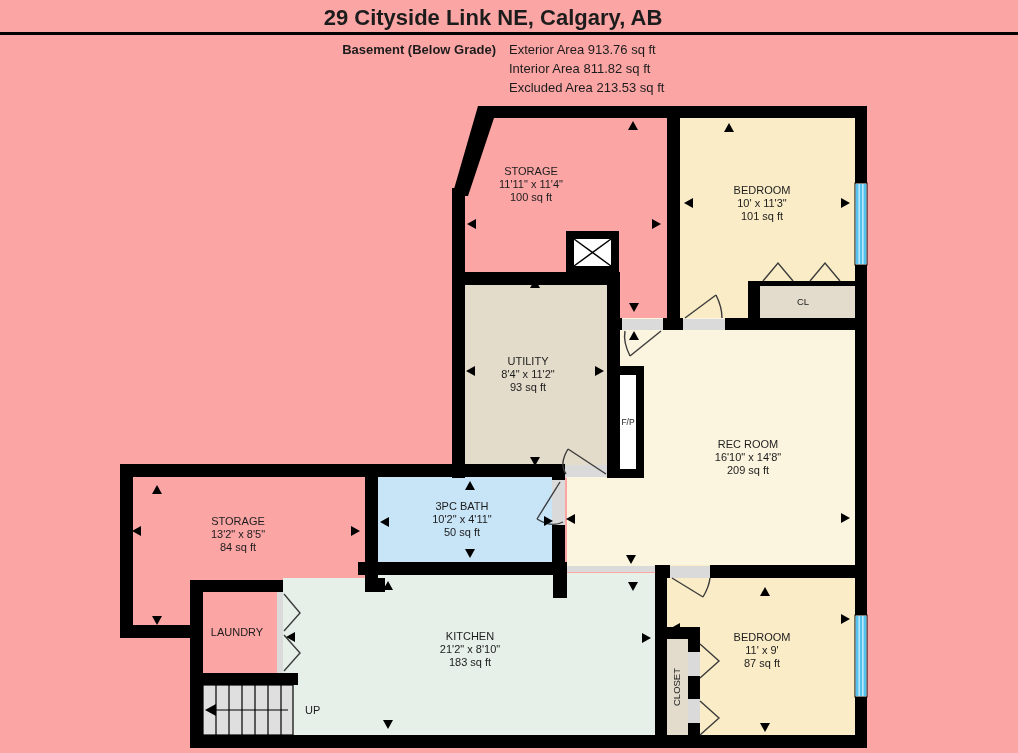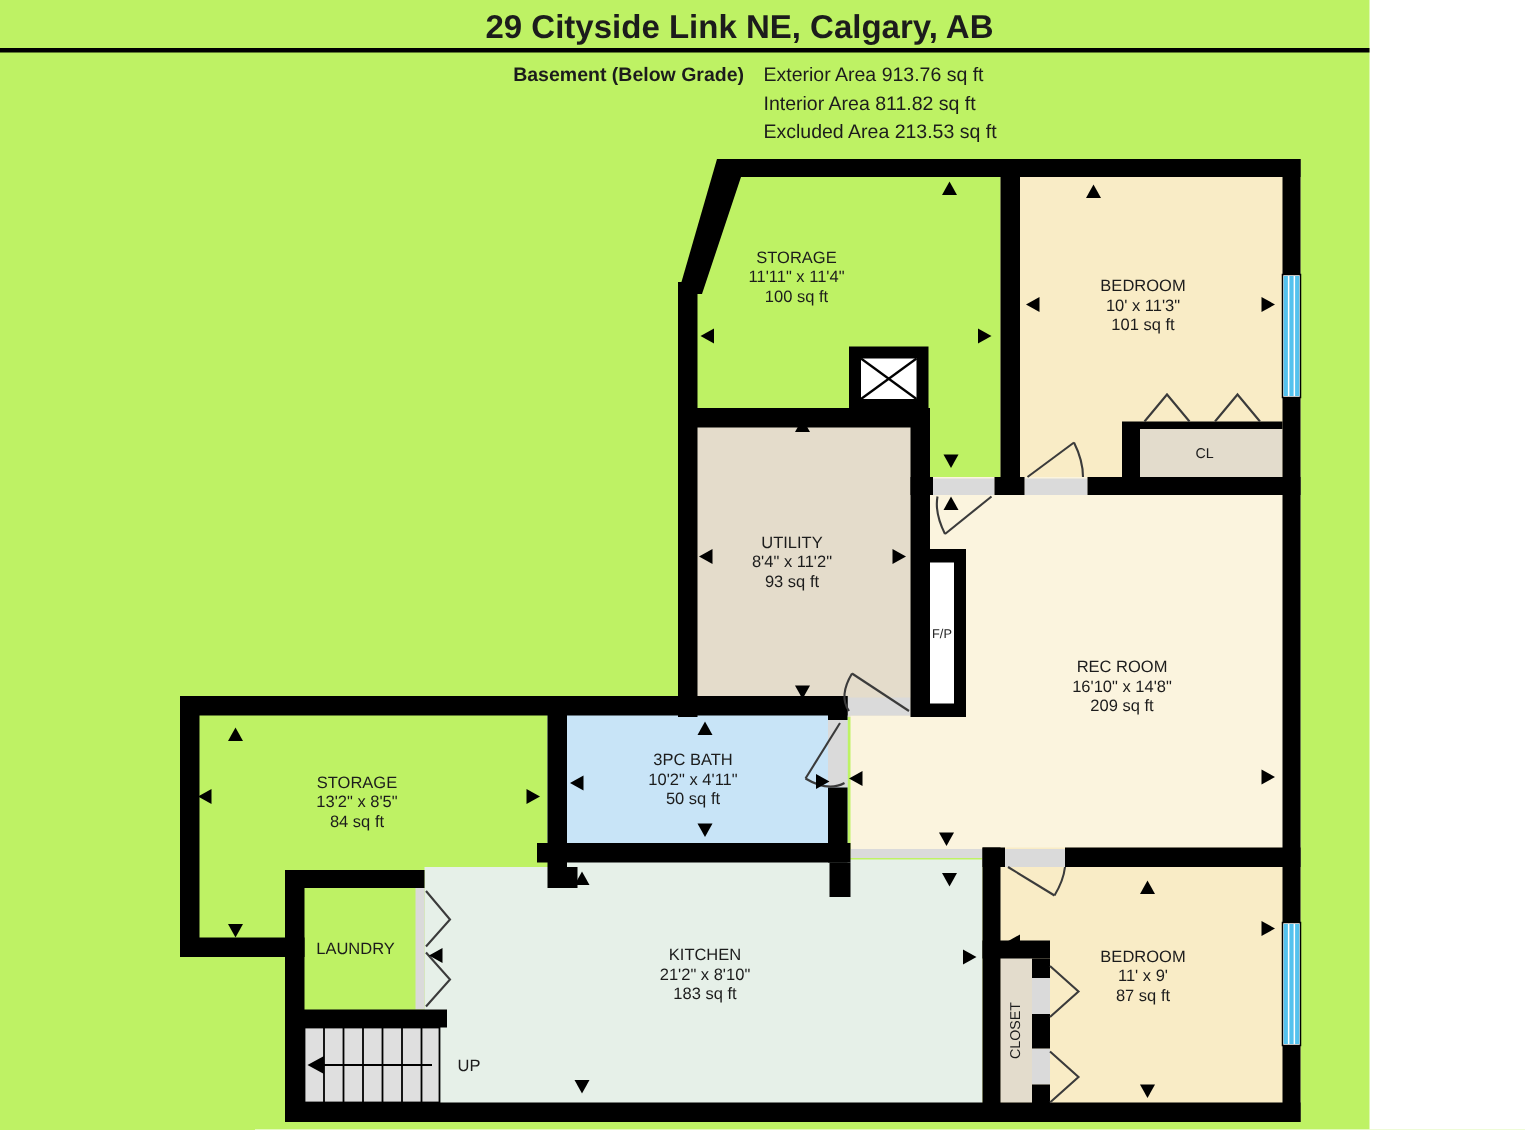--- a/index.html
+++ b/index.html
@@ -1,16 +1,16 @@
 <!DOCTYPE html>
 <html><head>
 <meta charset="utf-8">
 <style>
   html,body{margin:0;padding:0;background:#ffffff;}
-  .stage{position:relative;width:913px;height:753px;background:#bef264;overflow:hidden;}
+  .stage{position:relative;width:1018px;height:753px;background:#fca5a5;overflow:hidden;}
   svg text{font-family:"Liberation Sans",sans-serif;fill:#1c1c1c;}
   .title{font-size:22px;font-weight:bold;text-anchor:middle;}
   .legend-b{font-size:13px;font-weight:bold;text-anchor:end;}
   .legend{font-size:13px;text-anchor:start;}
   .rn{font-size:11px;text-anchor:middle;}
   .tiny{font-size:9.5px;text-anchor:middle;}
   .fp{font-size:8.5px;text-anchor:middle;}
   .up{font-size:11px;text-anchor:start;}
   .leaf{stroke:#3b3b3b;stroke-width:1.4;fill:none;}
 </style>

